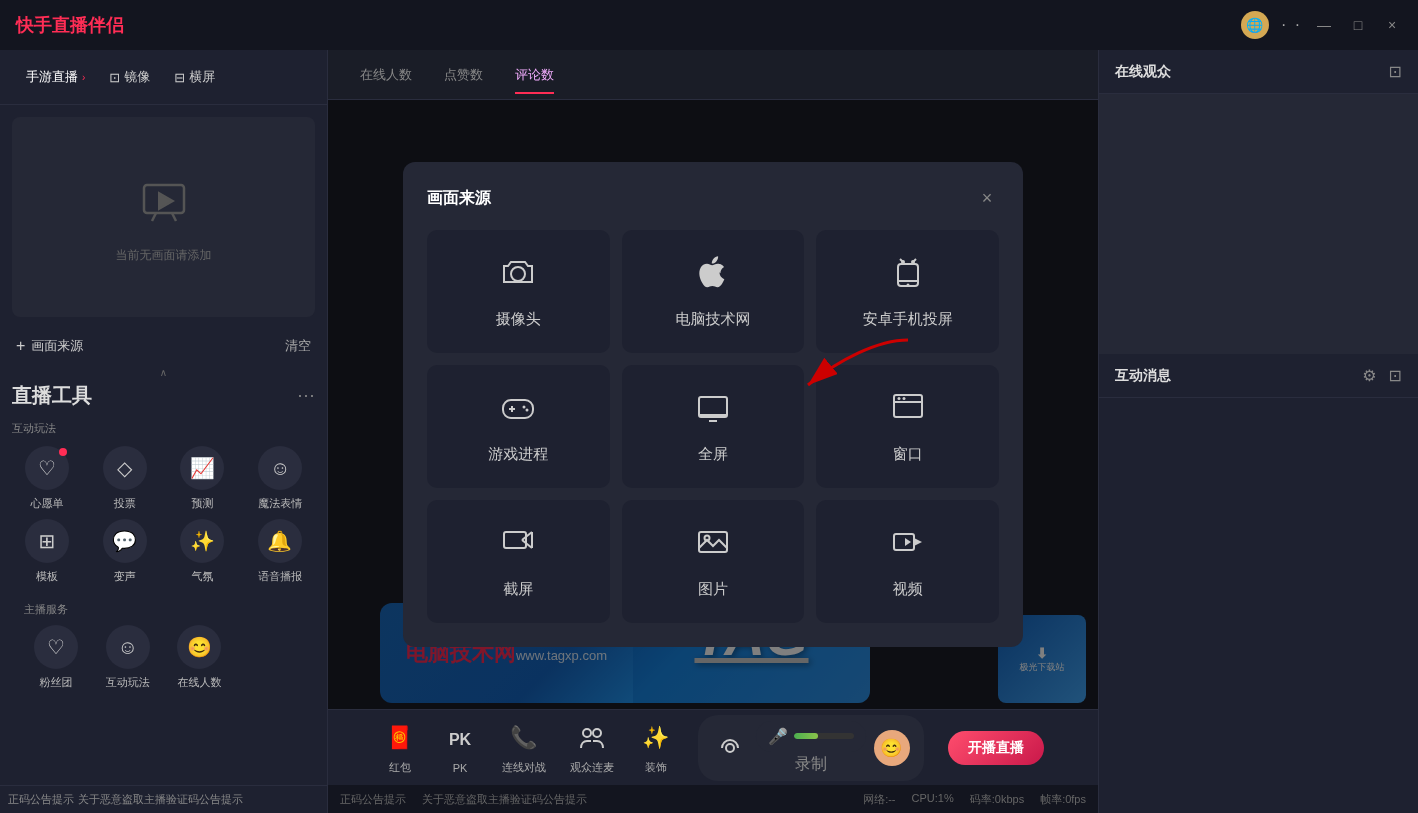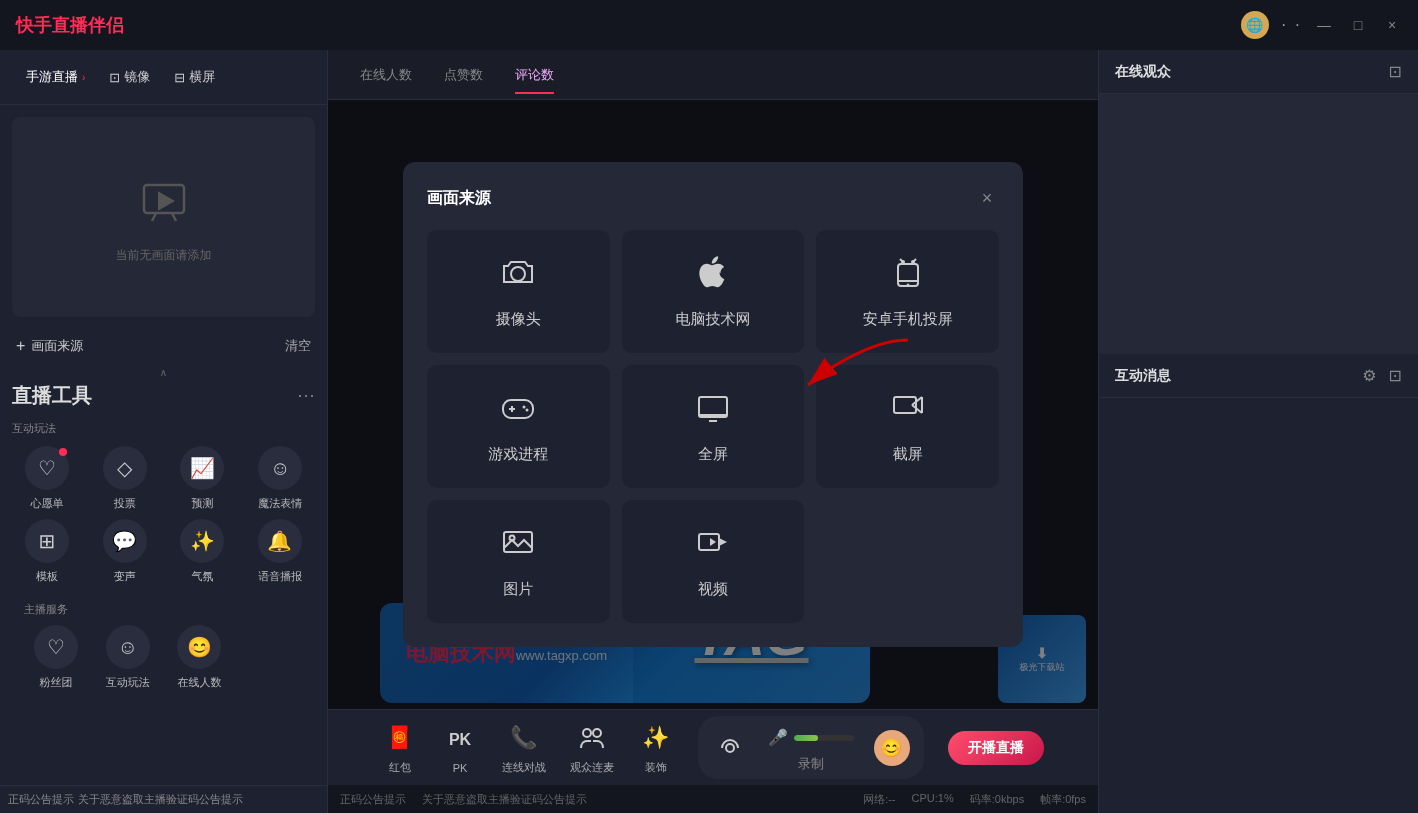--- a/index.html
+++ b/index.html
@@ -785,20 +785,31 @@
               <span class="source-icon">
                 <svg width="36" height="36" viewBox="0 0 36 36" fill="none" stroke="#ccc" stroke-width="2">
                   <rect x="4" y="8" width="28" height="20" rx="2"></rect>
                   <line x1="4" y1="26" x2="32" y2="26"></line>
                   <line x1="14" y1="32" x2="22" y2="32"></line>
                 </svg>
               </span>
               <span class="source-label">全屏</span>
             </div>
 
+            <div class="source-item">
+              <span class="source-icon">
+                <svg width="36" height="36" viewBox="0 0 36 36" fill="none" stroke="#ccc" stroke-width="2">
+                  <rect x="4" y="6" width="28" height="22" rx="2"></rect>
+                  <line x1="4" y1="13" x2="32" y2="13"></line>
+                  <circle cx="9" cy="9.5" r="1.5" fill="#ccc" stroke="none"></circle>
+                  <circle cx="14" cy="9.5" r="1.5" fill="#ccc" stroke="none"></circle>
+                </svg>
+              </span>
+              <span class="source-label">窗口</span>
+            </div>
 
             <div class="source-item">
               <span class="source-icon">
                 <svg width="36" height="36" viewBox="0 0 36 36" fill="none" stroke="#ccc" stroke-width="2">
                   <rect x="4" y="8" width="22" height="16" rx="2"></rect>
                   <line x1="22" y1="16" x2="32" y2="8"></line>
                   <line x1="22" y1="16" x2="32" y2="24"></line>
                   <line x1="32" y1="8" x2="32" y2="24"></line>
                 </svg>
               </span>
@@ -881,21 +892,21 @@
             <path d="M12 4a8 8 0 0 1 8 8"></path>
           </svg>
         </div>
         <div class="record-center">
           <div class="mic-area">
             <span>🎤</span>
             <div class="mic-bar">
               <div class="mic-bar-fill" style="width:40%"></div>
             </div>
           </div>
-          <span style="font-size:13px;color:#888;margin-top:2px;">录制</span>
+          <span style="font-size:16px;color:#888;margin-top:2px;">录制</span>
         </div>
         <div class="face-circle">
           <span>😊</span>
         </div>
       </div>
 
       <div class="live-btn">
         <span>开播直播</span>
       </div>
     </div>

